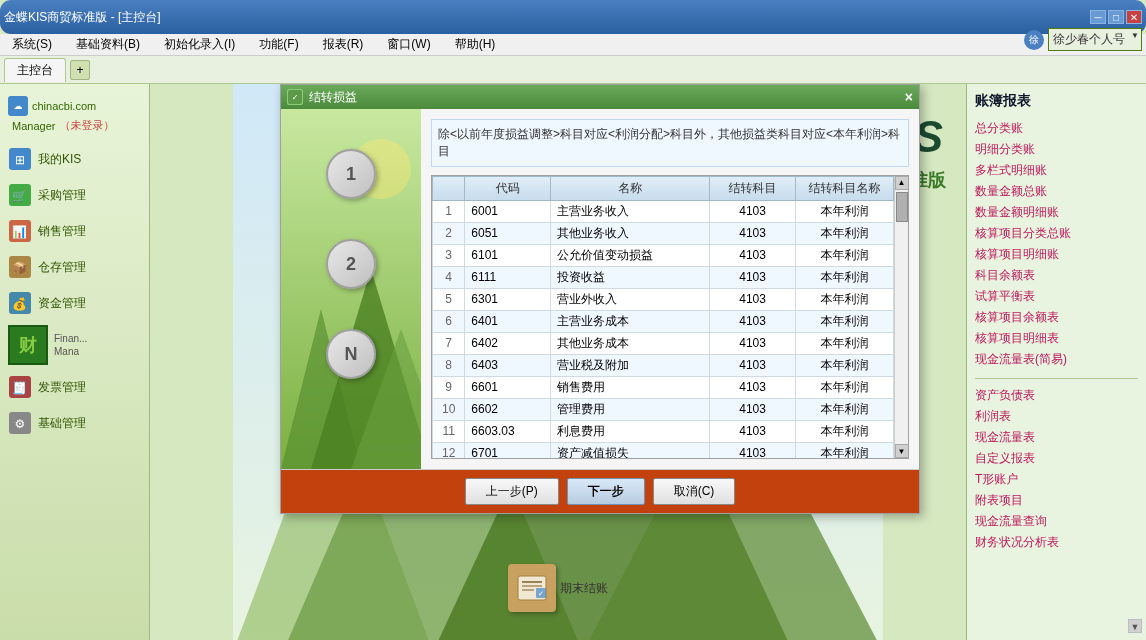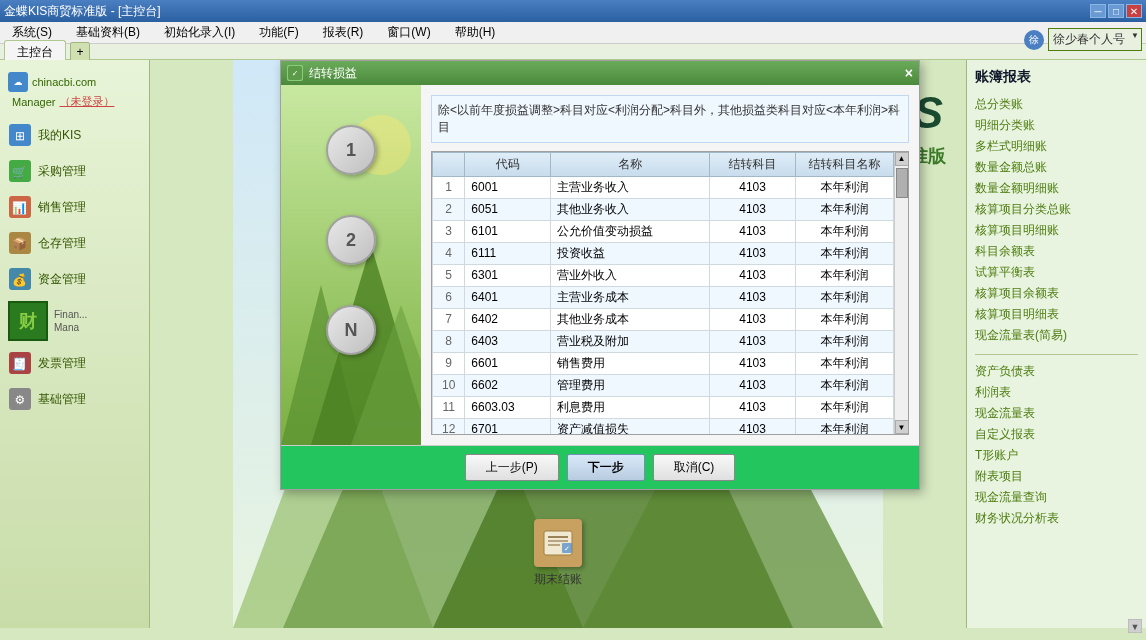--- a/index.html
+++ b/index.html
@@ -1,27 +1,28 @@
 <!DOCTYPE html>
 <html><head>
   <meta charset="utf-8">
   <style>
     * { margin: 0; padding: 0; box-sizing: border-box; }
     body { width: 1146px; height: 640px; overflow: hidden; font-family: 'SimSun', '宋体', sans-serif; font-size: 12px; background: #d6e8c0; }
 
     
     #title-bar {
       background: linear-gradient(to bottom, #4a7fc1, #2a5fa0);
-      height: 22px;
+      height: 34px;
       display: flex;
       align-items: center;
       justify-content: space-between;
       padding: 0 4px;
       color: white;
       font-size: 12px;
+      border-radius: 11px;
     }
     #title-bar .win-btn {
       width: 16px; height: 14px; background: #6a9ad4; border: 1px solid #8ab4e4;
       color: white; font-size: 10px; display: flex; align-items: center; justify-content: center; cursor: pointer;
     }
 
     
     #menu-bar {
       background: #f0f0f0;
       height: 22px;
@@ -30,21 +31,21 @@
       padding: 0 8px;
       border-bottom: 1px solid #ccc;
       font-size: 12px;
       gap: 16px;
     }
     #menu-bar span { cursor: pointer; padding: 2px 4px; }
 
     
     #tab-bar {
       background: #e8f0e0;
-      height: 16px;
+      height: 28px;
       display: flex;
       align-items: center;
       padding: 0 4px;
       border-bottom: 1px solid #b0c890;
       gap: 4px;
     }
     .tab-item {
       background: linear-gradient(to bottom, #ffffff, #e0ecd0);
       border: 1px solid #b0c890;
       border-bottom: none;
@@ -145,21 +146,21 @@
       flex-shrink: 0;
       overflow-y: auto;
     }
     #right-panel h3 {
       font-size: 14px;
       color: #0f172a;
       margin-bottom: 8px;
       font-weight: bold;
     }
     .report-item {
-      color: #4d7c0f;
+      color: #be185d;
       font-size: 12px;
       cursor: pointer;
       padding: 2px 0;
       text-decoration: none;
       display: block;
     }
     .report-section { margin-bottom: 8px; }
     .report-divider { height: 1px; background: #b0c890; margin: 6px 0; }
 
     
@@ -261,21 +262,21 @@
       padding: 2px 6px;
       text-align: center;
     }
     table tbody td:first-child { color: #666; text-align: center; }
     table tbody td:nth-child(2) { text-align: left; }
     table tbody td:nth-child(3) { text-align: left; }
 
     
     #modal-footer {
       padding: 8px 10px;
-      background: #22c55e;
+      background: #c2410c;
       border-top: 1px solid #ccc;
       display: flex;
       justify-content: center;
       gap: 8px;
     }
     .modal-btn {
       padding: 4px 20px;
       border: 1px solid #888;
       background: linear-gradient(to bottom, #f8f8f8, #e0e0e0);
       cursor: pointer;
@@ -283,21 +284,21 @@
       border-radius: 2px;
     }
 
     
     #period-close-btn {
       position: absolute;
       bottom: 40px;
       left: 50%;
       transform: translateX(-50%);
       display: flex;
-      flex-direction: column;
+      flex-direction: row;
       align-items: center;
       gap: 4px;
       cursor: pointer;
     }
     #period-close-icon {
       width: 48px; height: 48px;
       background: #c8a060;
       border-radius: 4px;
       display: flex;
       align-items: center;
@@ -365,21 +366,21 @@
 
   <div id="sidebar">
 
     <div id="site-info">
       <div class="site-logo">
         <div class="site-icon">☁</div>
         <span>chinacbi.com</span>
       </div>
       <div style="display:flex;align-items:center;gap:4px;padding-left:4px;">
         <span>Manager</span>
-        <span style="color:#cc4444;text-decoration:underline;">（未登录）</span>
+        <span style="color:#cc4444;">（未登录）</span>
       </div>
     </div>
 
     <div class="sidebar-item">
       <div class="sidebar-icon">
         <svg width="22" height="22" viewBox="0 0 22 22">
             <rect width="22" height="22" rx="3" fill="#4488cc"></rect>
             <text x="11" y="16" text-anchor="middle" fill="white" font-size="12">⊞</text>
           </svg>
       </div>

